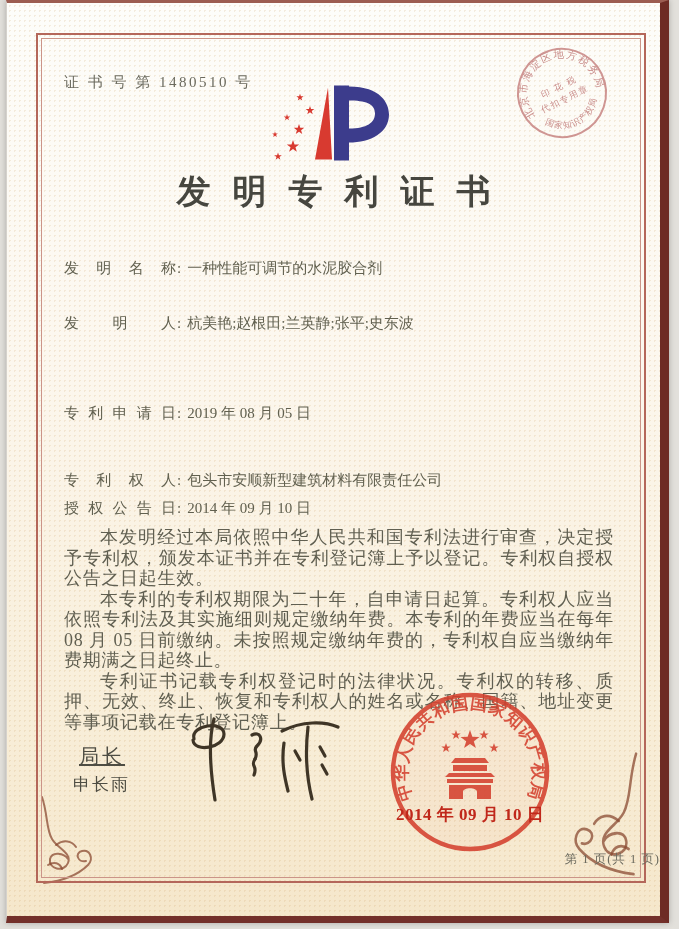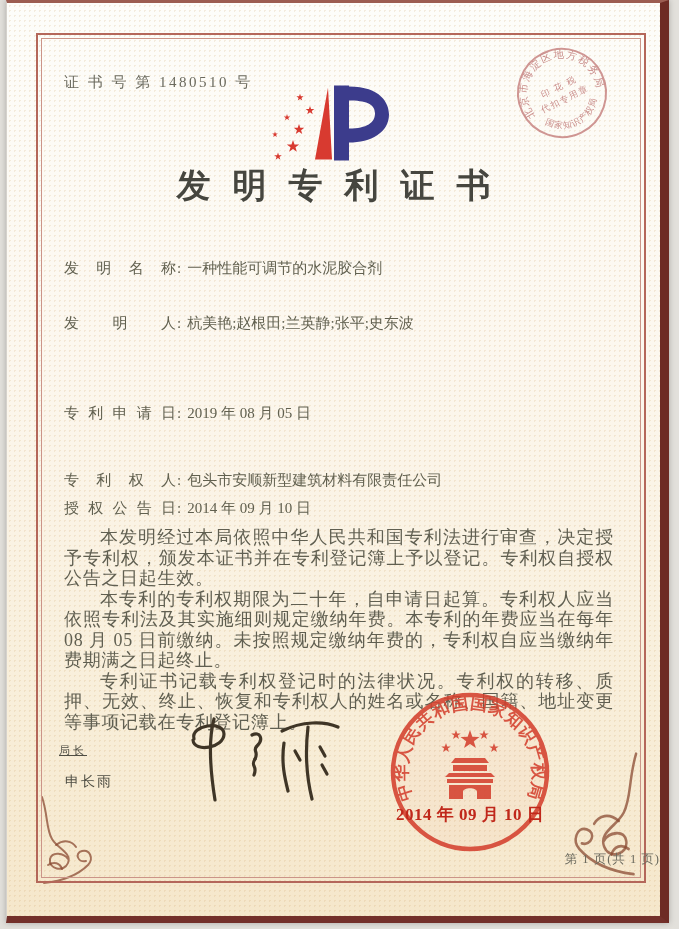--- a/index.html
+++ b/index.html
@@ -29,40 +29,40 @@
   }
   .frame-inner{
     position:absolute;inset:3px;border:1px solid #cb9488;
   }
   .content{position:absolute;inset:0;z-index:2;color:#5d5c50;}
   .cert-no{
     position:absolute;left:57px;top:70px;font-size:15px;letter-spacing:2.5px;color:#6b6a5e;
   }
   .logo{position:absolute;left:258px;top:79px;}
   .title{
-    position:absolute;left:0;top:160px;width:100%;text-align:center;
+    position:absolute;left:0;top:166px;width:100%;text-align:center;
     font-size:34px;font-weight:600;color:#46463f;
     letter-spacing:22px;text-indent:22px;
   }
   .field{
     position:absolute;left:57px;font-size:15px;white-space:nowrap;color:#61604f;
   }
   .field .label{
     display:inline-block;width:112px;text-align:justify;text-align-last:justify;
     vertical-align:bottom;
   }
   .field .colon{margin:0 6px 0 1px;}
   .f1{top:256px}.f2{top:311px}.f3{top:356px}.f4{top:401px}.f5{top:468px}.f6{top:496px}
   .paras{
     position:absolute;left:57px;top:524px;width:550px;
     font-size:18px;line-height:20.5px;text-align:justify;color:#605f51;letter-spacing:.7px;
   }
   .paras p{margin:0;text-indent:2em;}
-  .issuer-title{position:absolute;left:52px;top:740px;font-size:11px;letter-spacing:3px;color:#4e4d43;text-decoration:underline;}
-  .issuer-name{position:absolute;left:58px;top:770px;font-size:14px;letter-spacing:2px;color:#4e4d43;text-align:center;}
+  .issuer-title{position:absolute;left:72px;top:740px;font-size:20px;letter-spacing:3px;color:#4e4d43;text-decoration:underline;}
+  .issuer-name{position:absolute;left:66px;top:770px;font-size:17px;letter-spacing:2px;color:#4e4d43;text-align:center;}
   .signature{position:absolute;left:150px;top:704px;}
   .seal{position:absolute;left:378px;top:684px;opacity:.88;}
   .seal-date{
     position:absolute;left:378px;top:800px;width:170px;text-align:center;
     font-size:17px;font-weight:700;color:#c0281b;letter-spacing:.5px;z-index:3;white-space:nowrap;
   }
   .footer{
     position:absolute;left:0;top:848px;width:100%;text-align:right;
     font-size:12.5px;color:#6b6a5e;letter-spacing:1px;
   }

